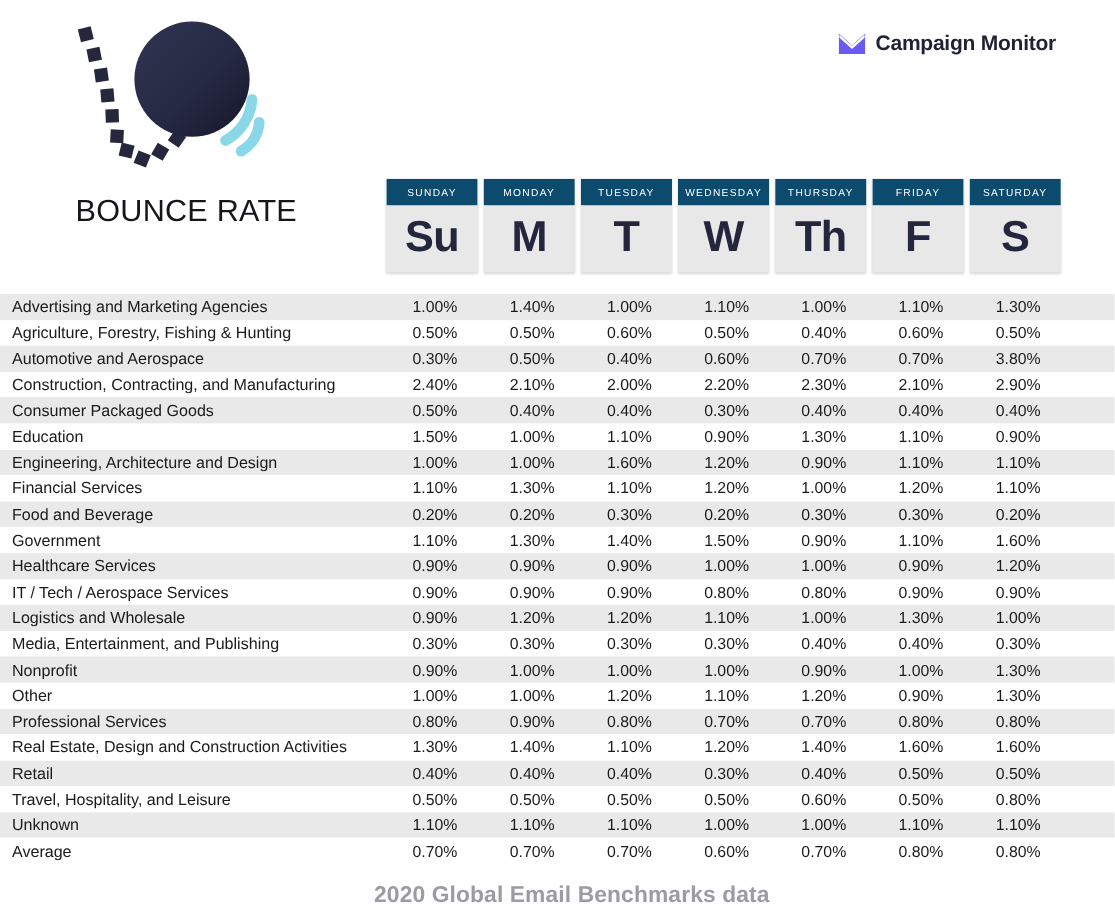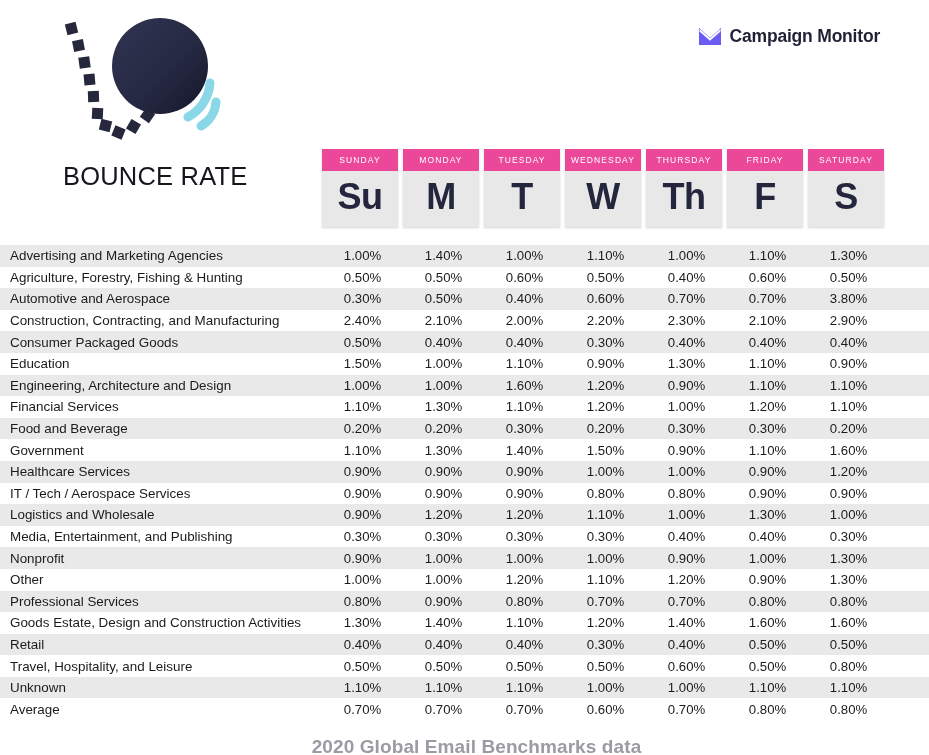--- a/index.html
+++ b/index.html
@@ -63,21 +63,21 @@
   .day-card {
     position: absolute; top: 0;
     width: 76px; height: 78px;
     background: #e8e8e8;
     box-shadow: 0 1px 2px rgba(0,0,0,0.17);
     display: flex; flex-direction: column; align-items: stretch;
     overflow: hidden;
   }
   .day-card .dc-top {
     height: 22px;
-    background: #ec4899;
+    background: #0c4a6e;
     color: #ffffff;
     font-size: 8.5px;
     font-weight: 400;
     letter-spacing: 1.1px;
     display: flex; align-items: center; justify-content: center;
     white-space: nowrap;
   }
   .day-card .dc-abbr {
     flex: 1;
     display: flex; align-items: center; justify-content: center;
@@ -377,21 +377,21 @@
         <div class="cell-label">Professional Services</div>
         <div class="cell-val">0.80%</div>
         <div class="cell-val">0.90%</div>
         <div class="cell-val">0.80%</div>
         <div class="cell-val">0.70%</div>
         <div class="cell-val">0.70%</div>
         <div class="cell-val">0.80%</div>
         <div class="cell-val">0.80%</div>
       </div>
       <div class="trow even">
-        <div class="cell-label">Goods Estate, Design and Construction Activities</div>
+        <div class="cell-label">Real Estate, Design and Construction Activities</div>
         <div class="cell-val">1.30%</div>
         <div class="cell-val">1.40%</div>
         <div class="cell-val">1.10%</div>
         <div class="cell-val">1.20%</div>
         <div class="cell-val">1.40%</div>
         <div class="cell-val">1.60%</div>
         <div class="cell-val">1.60%</div>
       </div>
       <div class="trow odd">
         <div class="cell-label">Retail</div>

